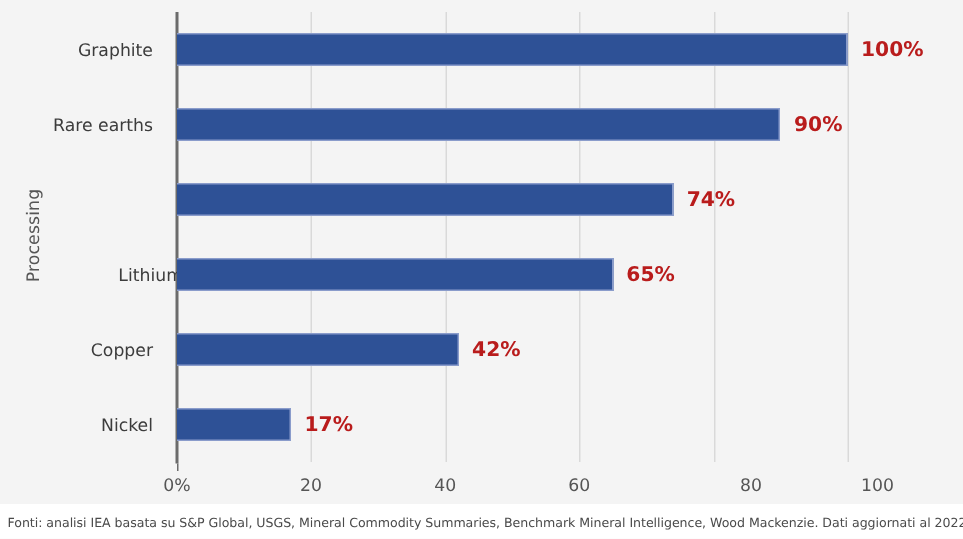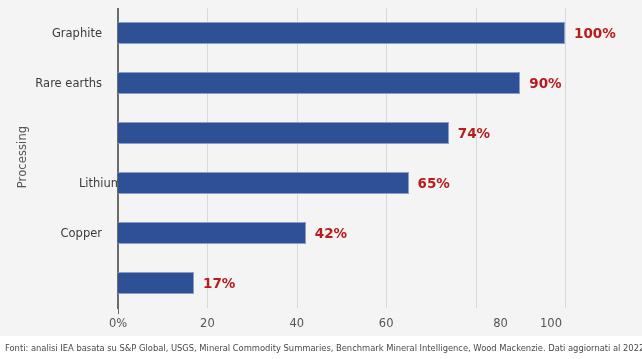--- a/index.html
+++ b/index.html
@@ -132,35 +132,36 @@
     <div class="axis-line"></div>
 
     <div id="overlay"></div>
 
   <div class="axis-tick" style="left: 118px;"></div>
       <div class="xtick-label" style="left: 118px;">0%</div>
       <div class="xtick-label" style="left: 207.4px;">20</div>
       <div class="xtick-label" style="left: 296.8px;">40</div>
       <div class="xtick-label" style="left: 386.2px;">60</div>
       <div class="xtick-label" style="left: 475.6px; margin-left: 25px;">80</div>
-      <div class="xtick-label" style="left: 551px;">100</div>
+      <div class="xtick-label" style="left: 585px;">100</div>
       <div class="cat-label-wrap" style="top: 22px; left: 0px; width: 110px;">Graphite</div>
       <div class="bar" style="left: 118px; top: 22px; width: 447px; background: rgb(46, 81, 150); border-color: rgb(138, 156, 203);"></div>
       <div class="bar-value" style="left: 574px; top: 22px;">100%</div>
       <div class="cat-label-wrap" style="top: 72px; left: 0px; width: 110px;">Rare earths</div>
       <div class="bar" style="left: 118px; top: 72px; width: 402.3px; background: rgb(46, 81, 150); border-color: rgb(138, 156, 203);"></div>
       <div class="bar-value" style="left: 529.3px; top: 72px;">90%</div>
       <div class="bar" style="left: 118px; top: 122px; width: 330.78px; background: rgb(46, 81, 150); border-color: rgb(138, 156, 203);"></div>
       <div class="bar-value" style="left: 457.78px; top: 122px;">74%</div>
       <div class="cat-label-wrap" style="top: 172px; left: 0px; width: 110px; margin-left: 20px;">Lithium</div>
       <div class="bar" style="left: 118px; top: 172px; width: 290.55px; background: rgb(46, 81, 150); border-color: rgb(138, 156, 203);"></div>
       <div class="bar-value" style="left: 417.55px; top: 172px;">65%</div>
       <div class="cat-label-wrap" style="top: 222px; left: 0px; width: 110px; padding-left: 20px;">Copper</div>
       <div class="bar" style="left: 118px; top: 222px; width: 187.74px; background: rgb(46, 81, 150); border-color: rgb(138, 156, 203);"></div>
       <div class="bar-value" style="left: 314.74px; top: 222px;">42%</div>
+      <div class="cat-label-wrap" style="top: 272px; left: 0px; width: 110px;">Nickel</div>
       <div class="bar" style="left: 118px; top: 272px; width: 75.99px; background: rgb(46, 81, 150); border-color: rgb(138, 156, 203);"></div>
       <div class="bar-value" style="left: 202.99px; top: 272px;">17%</div>
     </div>
 
   <div class="footer">
     <div class="footer-text">Fonti: analisi IEA basata su S&amp;P Global, USGS, Mineral Commodity Summaries, Benchmark Mineral Intelligence, Wood Mackenzie. Dati aggiornati al 2022.</div>
   </div>
 
 </div>
 

